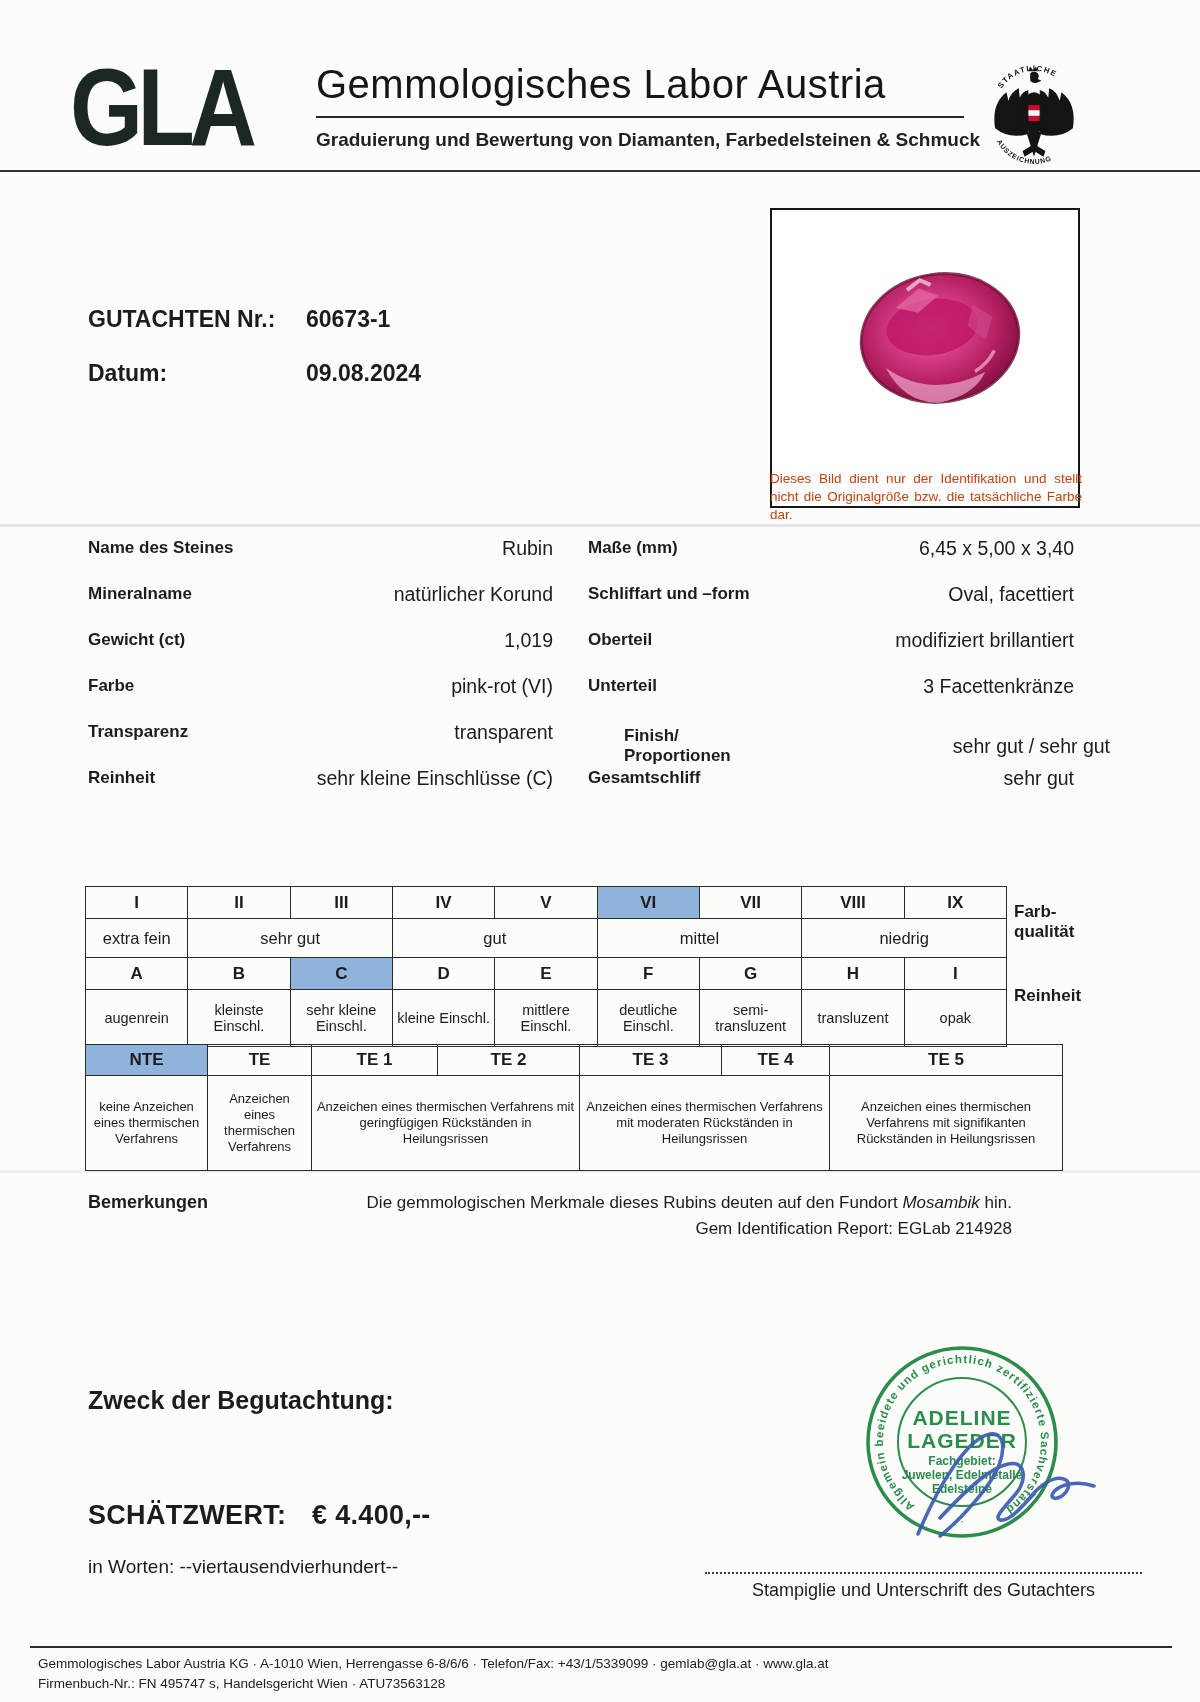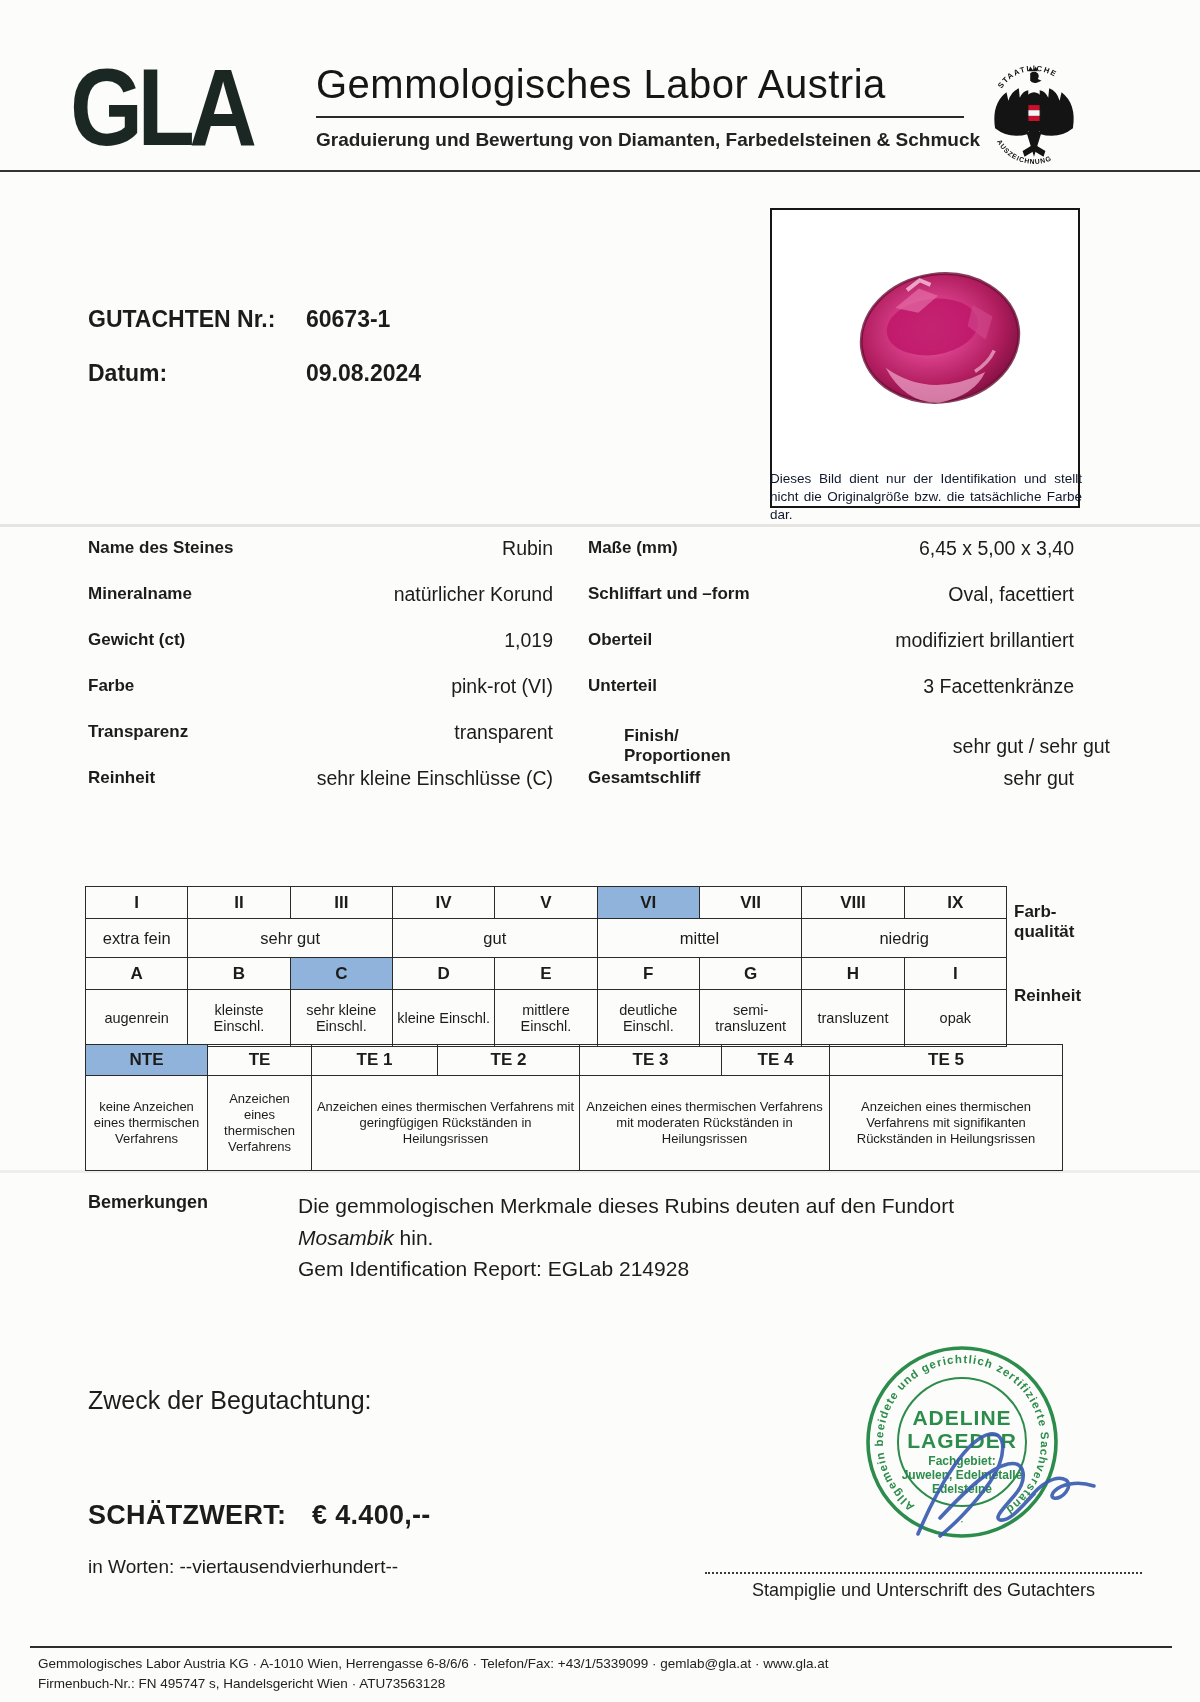--- a/index.html
+++ b/index.html
@@ -23,21 +23,21 @@
   .page-rule{position:absolute;left:0;top:170px;width:1200px;height:2px;background:#333;}
   .scan-line{position:absolute;left:0;width:1200px;height:3px;background:#e7e5e1;}
 
   
   .idrow{position:absolute;left:88px;display:flex;font-size:23px;font-weight:bold;}
   .idrow .lbl{width:218px;}
   .doc-title{position:absolute;left:88px;top:446px;font-size:26px;font-weight:bold;letter-spacing:.5px;}
 
   
   .photo-box{position:absolute;left:770px;top:208px;width:306px;height:296px;border:2px solid #161616;background:#fff;}
-  .photo-caption{position:absolute;left:770px;top:470px;width:312px;font-size:13.5px;line-height:1.32;color:#0f172a;text-align:justify;}
+  .photo-caption{position:absolute;left:770px;top:470px;width:312px;font-size:13.5px;line-height:1.32;color:#c2410c;text-align:justify;}
 
   
   .prop{position:absolute;display:flex;justify-content:space-between;align-items:center;}
   .prop .plabel{font-size:17px;font-weight:bold;line-height:1.15;}
   .prop .pvalue{font-size:19.5px;text-align:right;white-space:nowrap;}
   .prop.colL{left:88px;width:465px;}
   .prop.colR{left:588px;width:486px;}
 
   
   table{border-collapse:collapse;table-layout:fixed;}
@@ -49,25 +49,25 @@
   .hl{background:#8fb3da;}
   .axis-lbl{position:absolute;left:1014px;font-size:17px;font-weight:bold;line-height:1.15;}
 
   .treat-table{position:absolute;left:85px;top:1044px;width:977px;border-radius:26px;}
   .treat-table td{border:1.5px solid #2b2b2b;text-align:center;vertical-align:middle;padding:1px 4px;}
   .t-head{font-size:17px;font-weight:bold;height:28px;}
   .t-desc{font-size:13px;line-height:1.25;height:92px;}
 
   
   .remarks-label{position:absolute;left:88px;top:1192px;font-size:18px;font-weight:bold;}
-  .remarks-text{position:absolute;left:298px;top:1190px;width:740px;font-size:21px;line-height:1.5;}
+  .remarks-text{position:absolute;left:272px;top:1190px;width:740px;font-size:17px;line-height:1.5;text-align:right;}
   .em{font-style:italic;}
 
   
-  .purpose-title{position:absolute;left:88px;top:1386px;font-size:25px;font-weight:normal;}
+  .purpose-title{position:absolute;left:88px;top:1386px;font-size:25px;font-weight:bold;}
   .purpose-text{position:absolute;left:88px;top:1424px;font-size:18px;font-weight:bold;line-height:1.5;}
   .value-row{position:absolute;left:88px;top:1500px;font-size:27px;font-weight:bold;letter-spacing:.3px;}
   .value-row .amt{margin-left:18px;}
   .value-words{position:absolute;left:88px;top:1556px;font-size:19px;}
 
   
   .stamp-wrap{position:absolute;left:822px;top:1322px;}
   .sig-caption-rule{position:absolute;left:705px;top:1572px;width:437px;border-top:2px dotted #3a3a3a;}
   .sig-caption{position:absolute;left:705px;top:1580px;width:437px;text-align:center;font-size:18px;}
 

